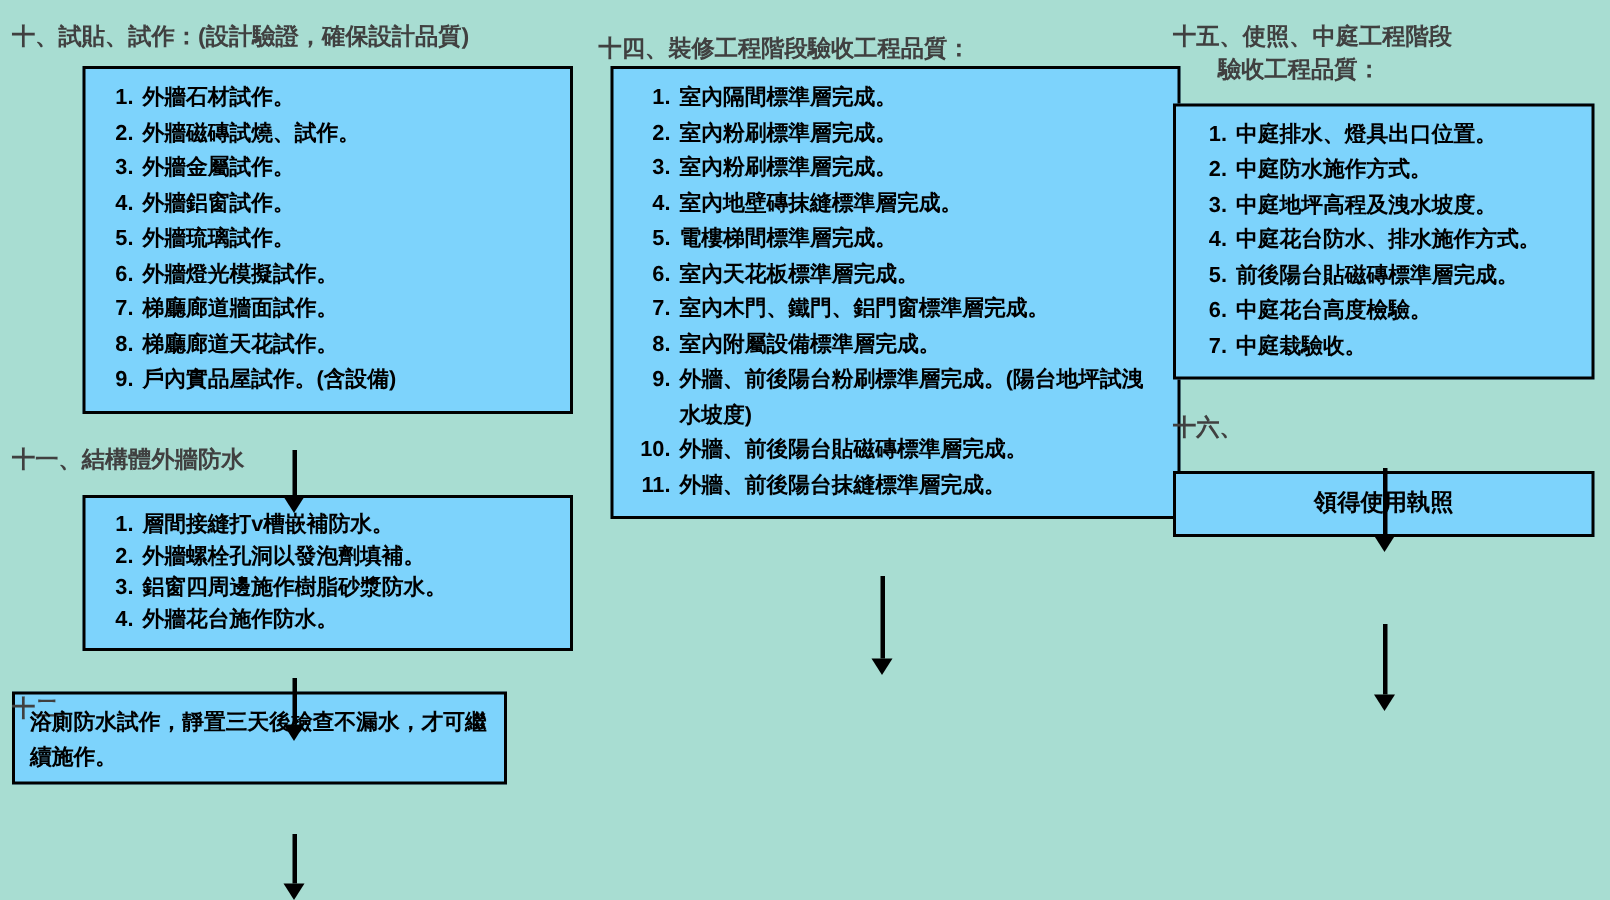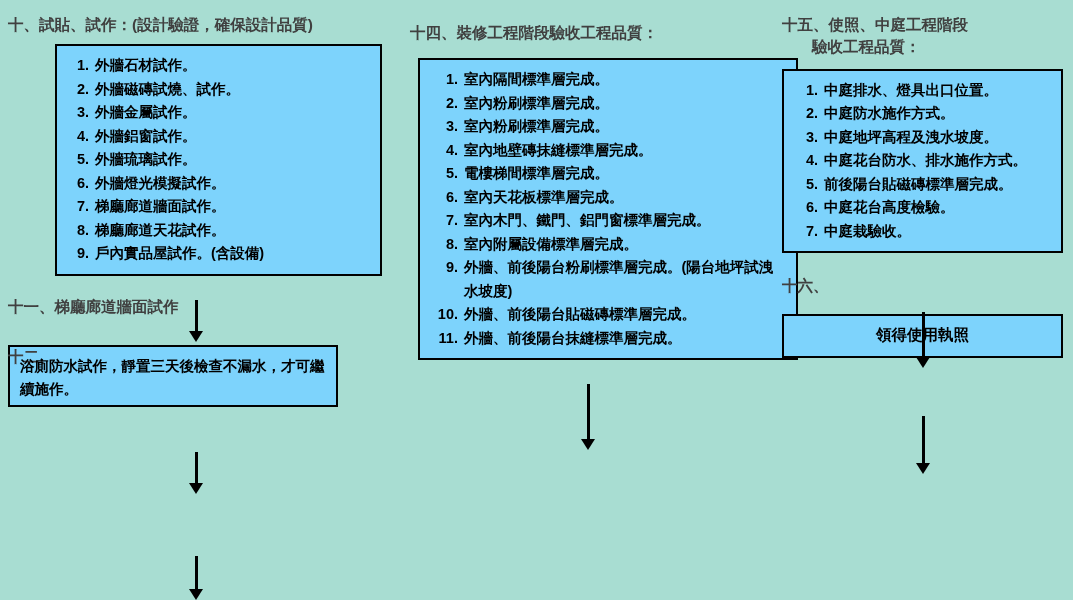--- a/index.html
+++ b/index.html
@@ -103,22 +103,30 @@
         <li>外牆金屬試作。</li>
         <li>外牆鋁窗試作。</li>
         <li>外牆琉璃試作。</li>
         <li>外牆燈光模擬試作。</li>
         <li>梯廳廊道牆面試作。</li>
         <li>梯廳廊道天花試作。</li>
         <li>戶內實品屋試作。(含設備)</li>
       </ol>
     </div>
 
-    <div class="heading" style="margin-top:20px;">十一、梯廳廊道牆面試作</div>
-
+    <div class="heading" style="margin-top:20px;">十一、結構體外牆防水</div>
+
+    <div class="box" style="margin-top:12px; width:327px; margin-left:47px;">
+      <ol class="list tight">
+        <li>層間接縫打v槽嵌補防水。</li>
+        <li>外牆螺栓孔洞以發泡劑填補。</li>
+        <li>鋁窗四周邊施作樹脂砂漿防水。</li>
+        <li>外牆花台施作防水。</li>
+      </ol>
+    </div>
 
     <div class="heading" style="margin-top:28px;">十二、</div>
 
     <div class="box" style="margin-top:-24px; width:330px; height:62px;">
       <div class="plain-text">浴廁防水試作，靜置三天後檢查不漏水，才可繼續施作。</div>
     </div>
   </div>
 
   <div class="arrow" style="left:189px; top:300px; height:42px;">
     <div class="shaft" style="height:31px;"></div>
@@ -126,24 +134,24 @@
   </div>
   <div class="arrow" style="left:189px; top:452px; height:42px;">
     <div class="shaft" style="height:31px;"></div>
     <div class="head" style="top:31px;"></div>
   </div>
   <div class="arrow" style="left:189px; top:556px; height:44px;">
     <div class="shaft" style="height:33px;"></div>
     <div class="head" style="top:33px;"></div>
   </div>
 
-  <div class="col" style="left:410px; top:22px; width:370px;">
+  <div class="col" style="left:399px; top:22px; width:370px;">
     <div class="heading">十四、裝修工程階段驗收工程品質：</div>
 
-    <div class="box" style="margin-top:14px; width:380px; margin-left:8px;">
+    <div class="box" style="width:380px; margin-left:8px;">
       <ol class="list" style="padding-left:32px;">
         <li>室內隔間標準層完成。</li>
         <li>室內粉刷標準層完成。</li>
         <li>室內粉刷標準層完成。</li>
         <li>室內地壁磚抹縫標準層完成。</li>
         <li>電樓梯間標準層完成。</li>
         <li>室內天花板標準層完成。</li>
         <li>室內木門、鐵門、鋁門窗標準層完成。</li>
         <li>室內附屬設備標準層完成。</li>
         <li>外牆、前後陽台粉刷標準層完成。(陽台地坪試洩水坡度)</li>

